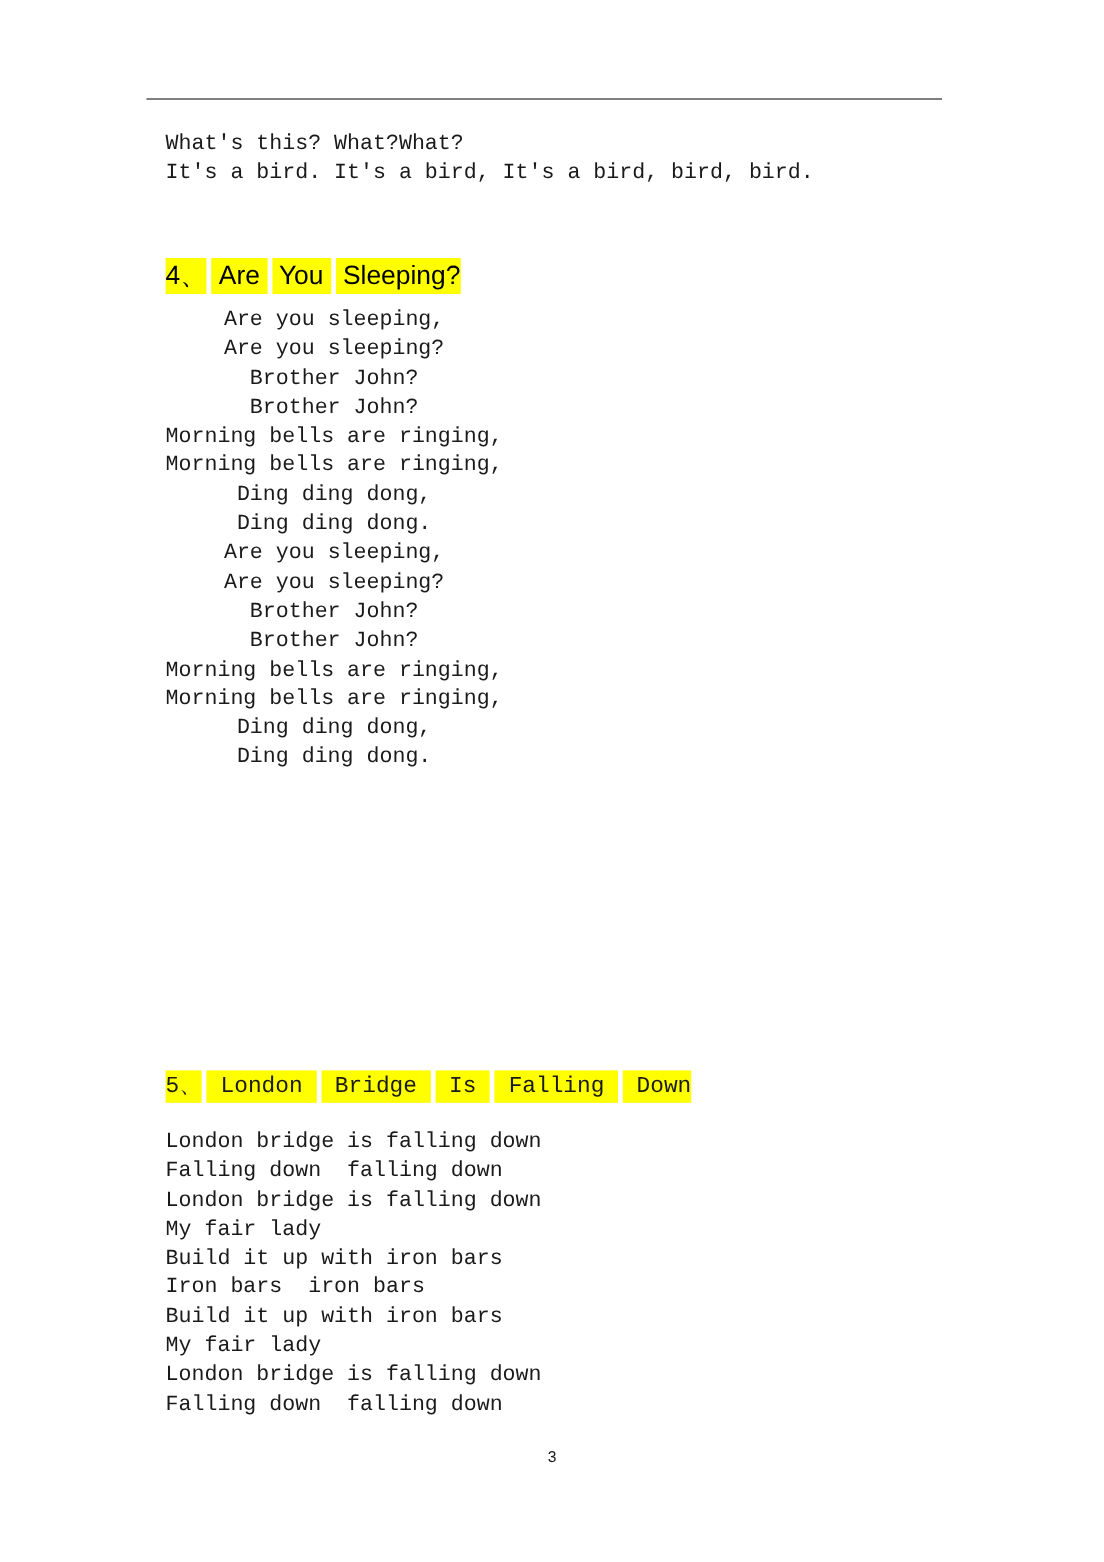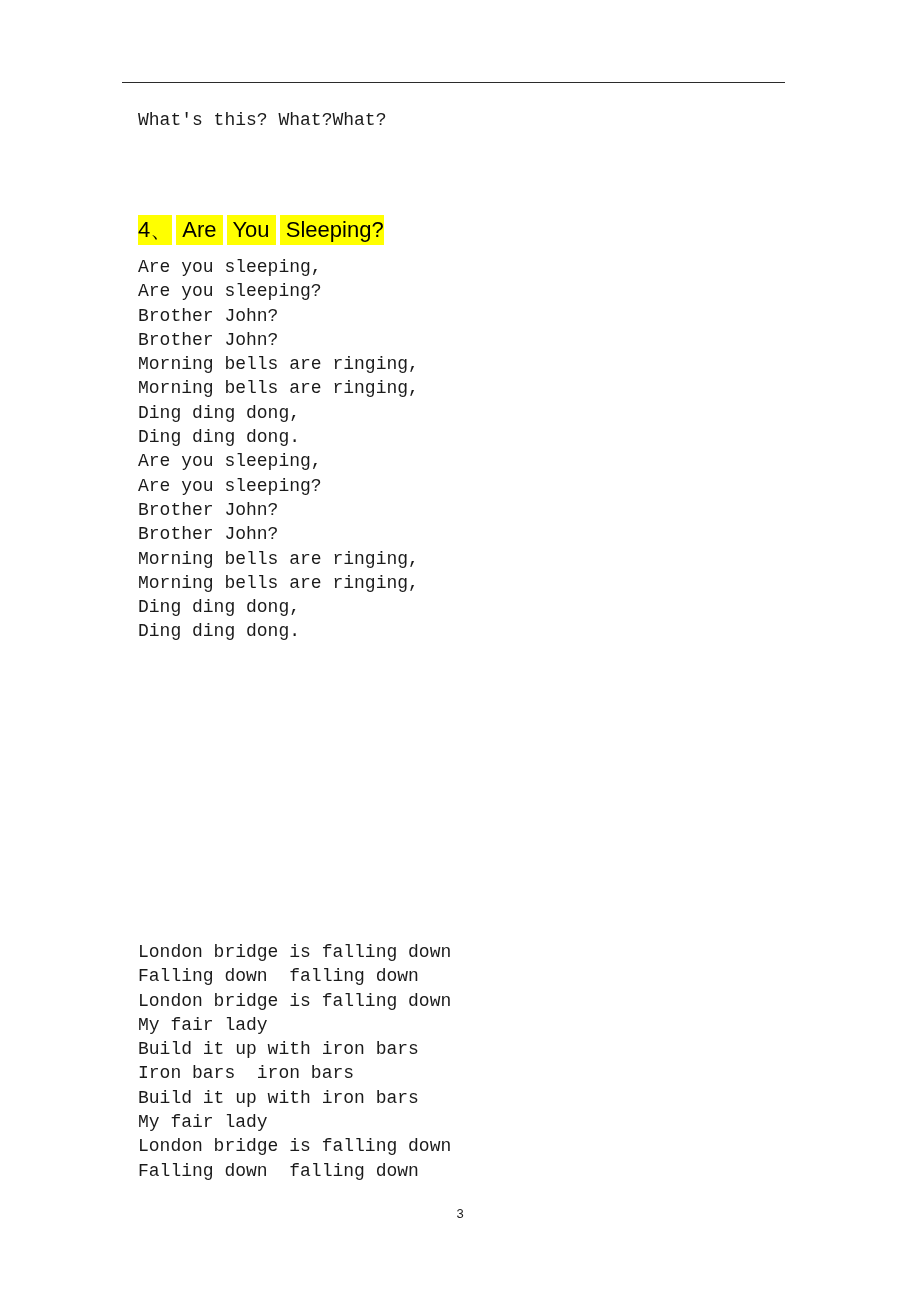--- a/index.html
+++ b/index.html
@@ -46,21 +46,21 @@
     white-space: pre;
     color: #1a1a1a;
   }
   .lyric-line {
     white-space: pre;
     height: 24.3px;
   }
 
   
   #block-bird   { top: 108px; }
-  #block-sleep  { top: 255px; }
+  #block-sleep  { top: 255px; text-align: center; }
   #block-london { top: 940px; }
 
   
   .heading {
     position: absolute;
     left: 138px;
     white-space: nowrap;
   }
   .heading .hl {
     background: #ffff00;
@@ -100,24 +100,25 @@
     color: #1a1a1a;
   }
 </style>
 </head>
 <body>
 
 <div class="page">
 
   <div class="header-rule"></div>
 
-  <div class="lyric-block" id="block-bird"><div class="lyric-line">What's this? What?What?</div></div>
+  <div class="lyric-block" id="block-bird"><div class="lyric-line">What's this? What?What?</div><div class="lyric-line">It's a bird. It's a bird, It's a bird, bird, bird.</div></div>
 
   <div class="heading" id="heading-4"><span class="hl">4、</span><span class="gap"></span><span class="hl"> Are </span><span class="gap"></span><span class="hl"> You </span><span class="gap"></span><span class="hl"> Sleeping? </span></div>
 
   <div class="lyric-block" id="block-sleep"><div class="lyric-line">Are you sleeping,</div><div class="lyric-line">Are you sleeping?</div><div class="lyric-line">Brother John?</div><div class="lyric-line">Brother John?</div><div class="lyric-line">Morning bells are ringing,</div><div class="lyric-line">Morning bells are ringing,</div><div class="lyric-line">Ding ding dong,</div><div class="lyric-line">Ding ding dong.</div><div class="lyric-line">Are you sleeping,</div><div class="lyric-line">Are you sleeping?</div><div class="lyric-line">Brother John?</div><div class="lyric-line">Brother John?</div><div class="lyric-line">Morning bells are ringing,</div><div class="lyric-line">Morning bells are ringing,</div><div class="lyric-line">Ding ding dong,</div><div class="lyric-line">Ding ding dong.</div></div>
 
+  <div class="heading" id="heading-5"><span class="hl">5、</span><span class="gap"></span><span class="hl"> London </span><span class="gap"></span><span class="hl"> Bridge </span><span class="gap"></span><span class="hl"> Is </span><span class="gap"></span><span class="hl"> Falling </span><span class="gap"></span><span class="hl"> Down </span></div>
 
   <div class="lyric-block" id="block-london"><div class="lyric-line">London bridge is falling down</div><div class="lyric-line">Falling down  falling down</div><div class="lyric-line">London bridge is falling down</div><div class="lyric-line">My fair lady</div><div class="lyric-line">Build it up with iron bars</div><div class="lyric-line">Iron bars  iron bars</div><div class="lyric-line">Build it up with iron bars</div><div class="lyric-line">My fair lady</div><div class="lyric-line">London bridge is falling down</div><div class="lyric-line">Falling down  falling down</div></div>
 
   <div class="page-number">3</div>
 
 </div>
 
 </body></html>

